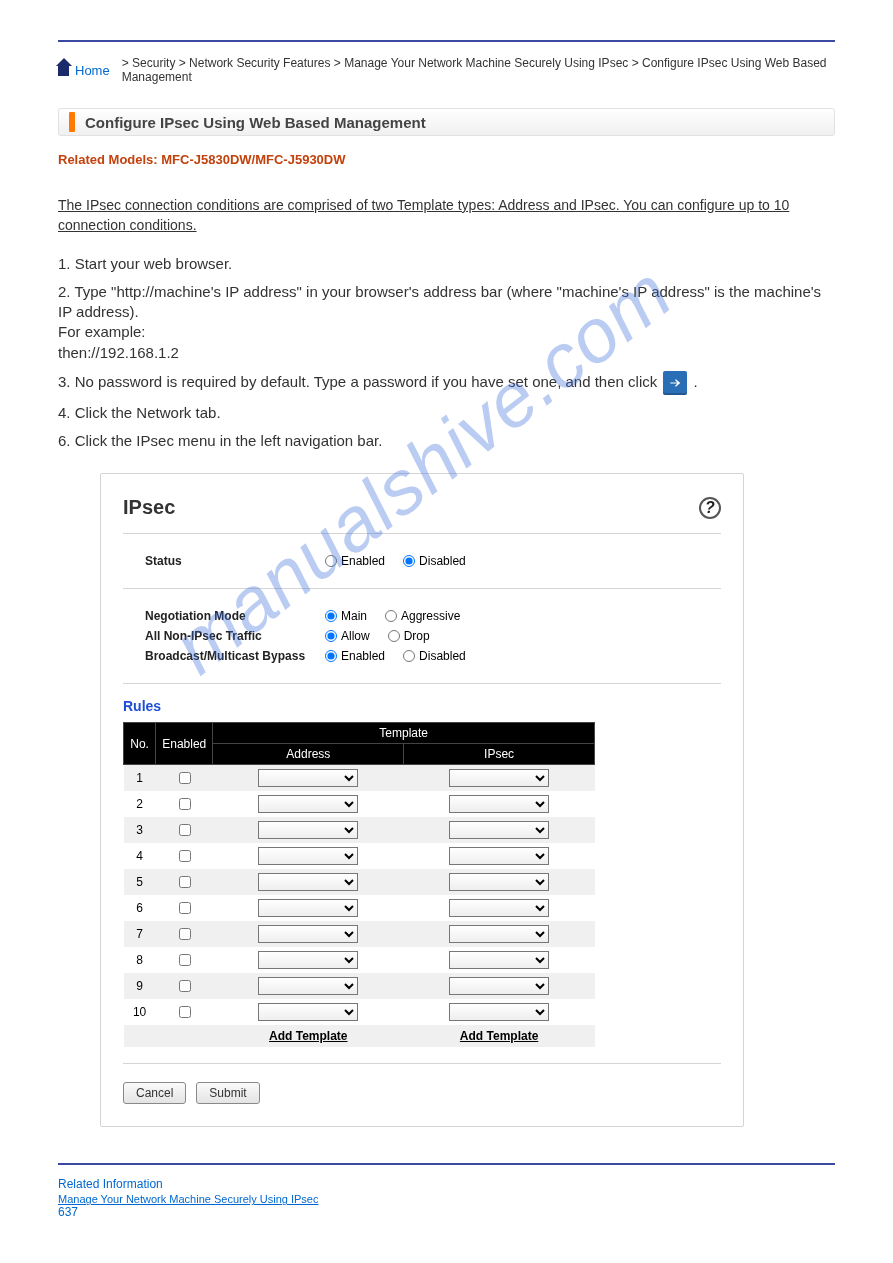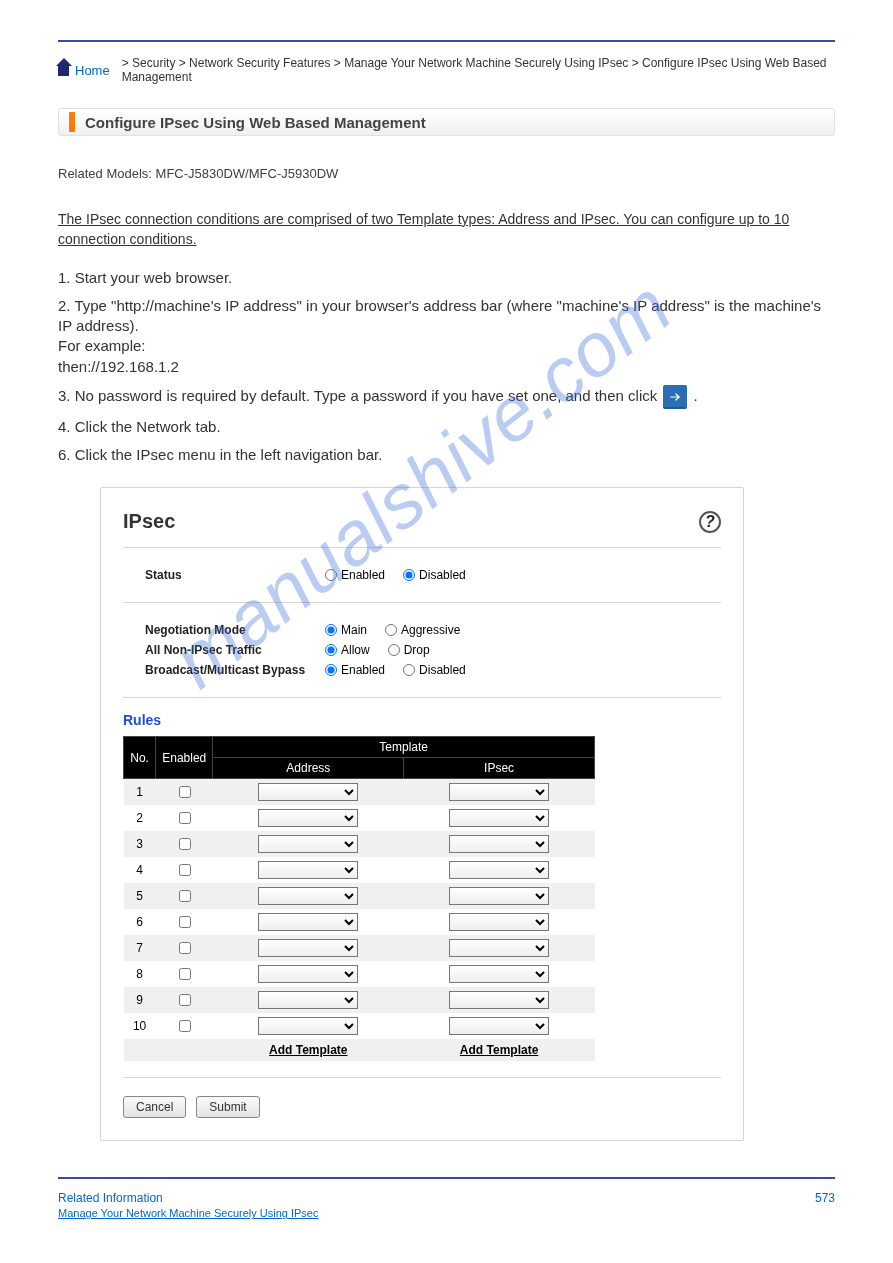--- a/index.html
+++ b/index.html
@@ -45,21 +45,21 @@
     height: 28px;
     padding: 0 10px;
     box-shadow: 0 1px 0 #fff inset;
   }
   .title-bar .accent {
     width: 6px; height: 20px; background: #ff7a00; margin-right: 10px;
     border-radius: 1px;
   }
   .title-bar .text { color: #444; font-weight: bold; font-size: 15px; }
   .intro { margin-top: 28px; font-size: 14px; color: #333; line-height: 1.45; text-decoration: underline; }
-  .models { font-size: 13px; color: #404040; margin-top: 30px; }
+  .models { font-size: 13px; color: #c2410c; margin-top: 16px; font-weight: bold; }
   .steps { margin-top: 18px; font-size: 15px; color: #333; line-height: 1.35; }
   .steps .step { margin-bottom: 8px; }
   .goarrow {
     display: inline-flex;
     width: 24px; height: 24px;
     background: #2a6fb5;
     border-radius: 2px;
     align-items: center; justify-content: center;
     vertical-align: middle;
     box-shadow: inset 0 -2px 0 rgba(0,0,0,0.2);
@@ -152,20 +152,21 @@
     color: #333;
     cursor: pointer;
   }
   .footer-row {
     margin-top: 36px;
     border-top: 2px solid #3b4aa0;
     padding-top: 12px;
     display: flex;
     justify-content: space-between;
     font-size: 12px;
+    flex-direction: column;
   }
   .footer-row .rel { color: #0068d0; }
   .footer-row .pg { color: #0068d0; }
   .tiny { font-size: 11px; color: #0068d0; margin-top: 2px; }
 </style>
 </head>
 <body>
 
 <div class="page">
   <div class="hr-top"></div>
@@ -368,15 +369,15 @@
       <button class="btn">Cancel</button>
       <button class="btn">Submit</button>
     </div>
   </div>
 
   <div class="footer-row">
     <div>
       <div class="rel">Related Information</div>
       <div class="tiny"><a href="#" style="color:#0068d0;">Manage Your Network Machine Securely Using IPsec</a></div>
     </div>
-    <div class="pg">573</div>
+    <div class="pg">637</div>
   </div>
 </div>
 
 </body></html>

